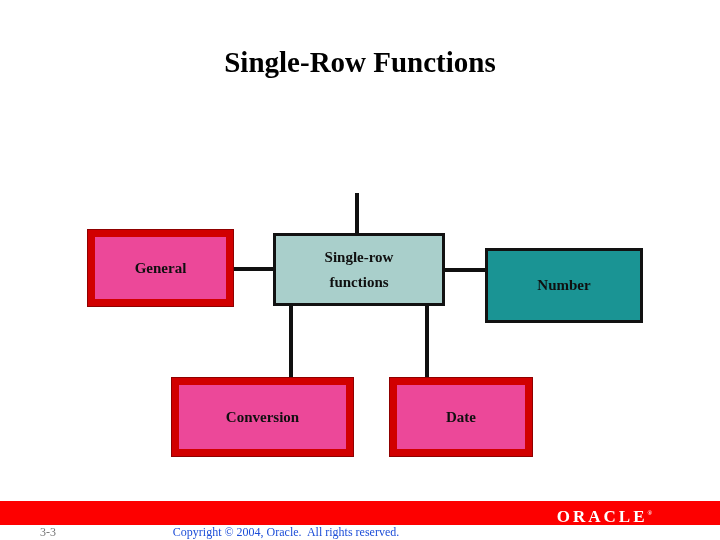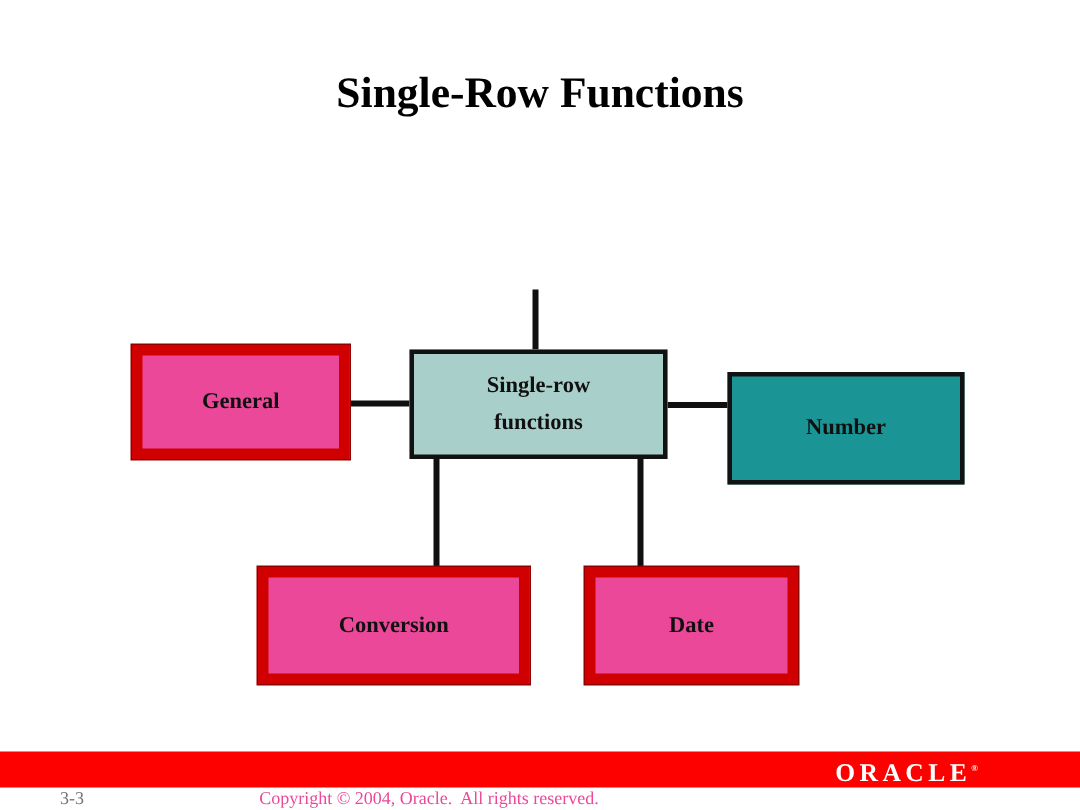--- a/index.html
+++ b/index.html
@@ -89,21 +89,21 @@
     font-size: 12px;
     color: #737373;
   }
   .copyright {
     position: absolute;
     left: 0;
     top: 525px;
     width: 572px;
     text-align: center;
     font-size: 12px;
-    color: #ec4899;
+    color: #1d4ed8;
     white-space: pre;
   }
   .wrap-label {
     display: inline-block;
     max-width: 110px;
   }
 </style>
 </head>
 <body>
 

